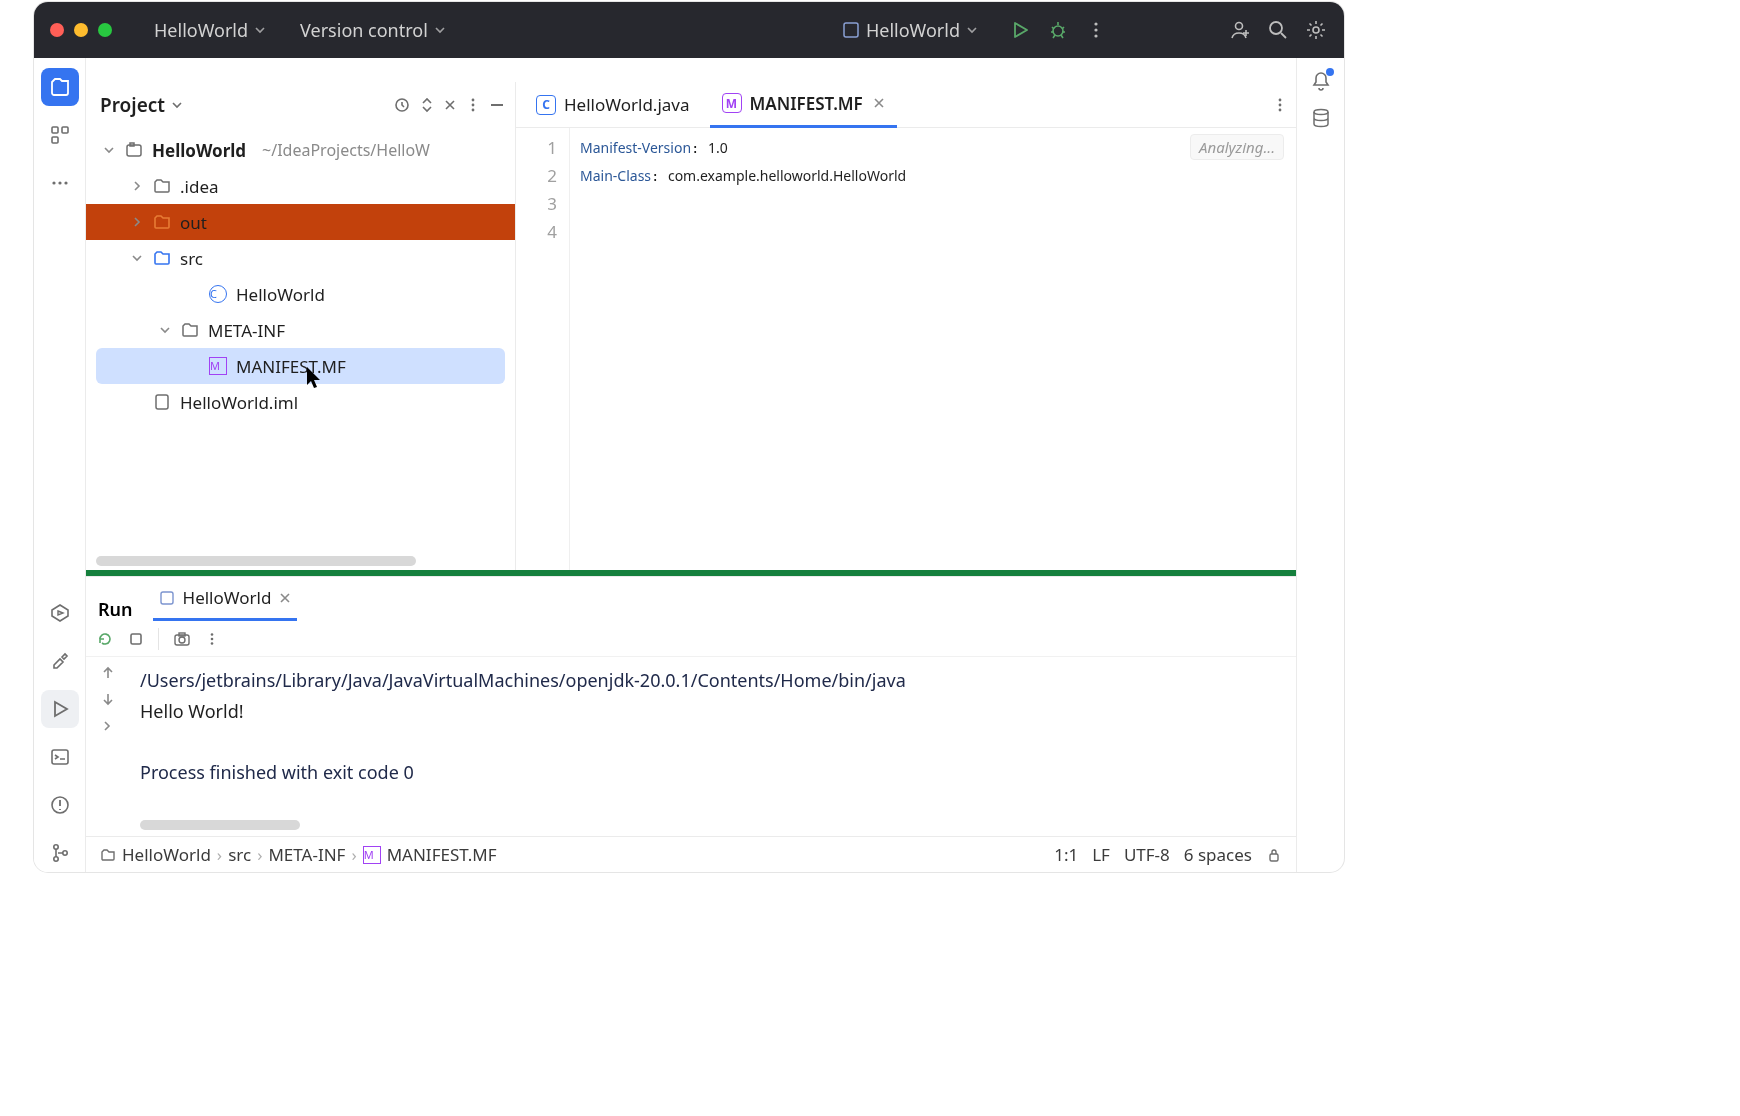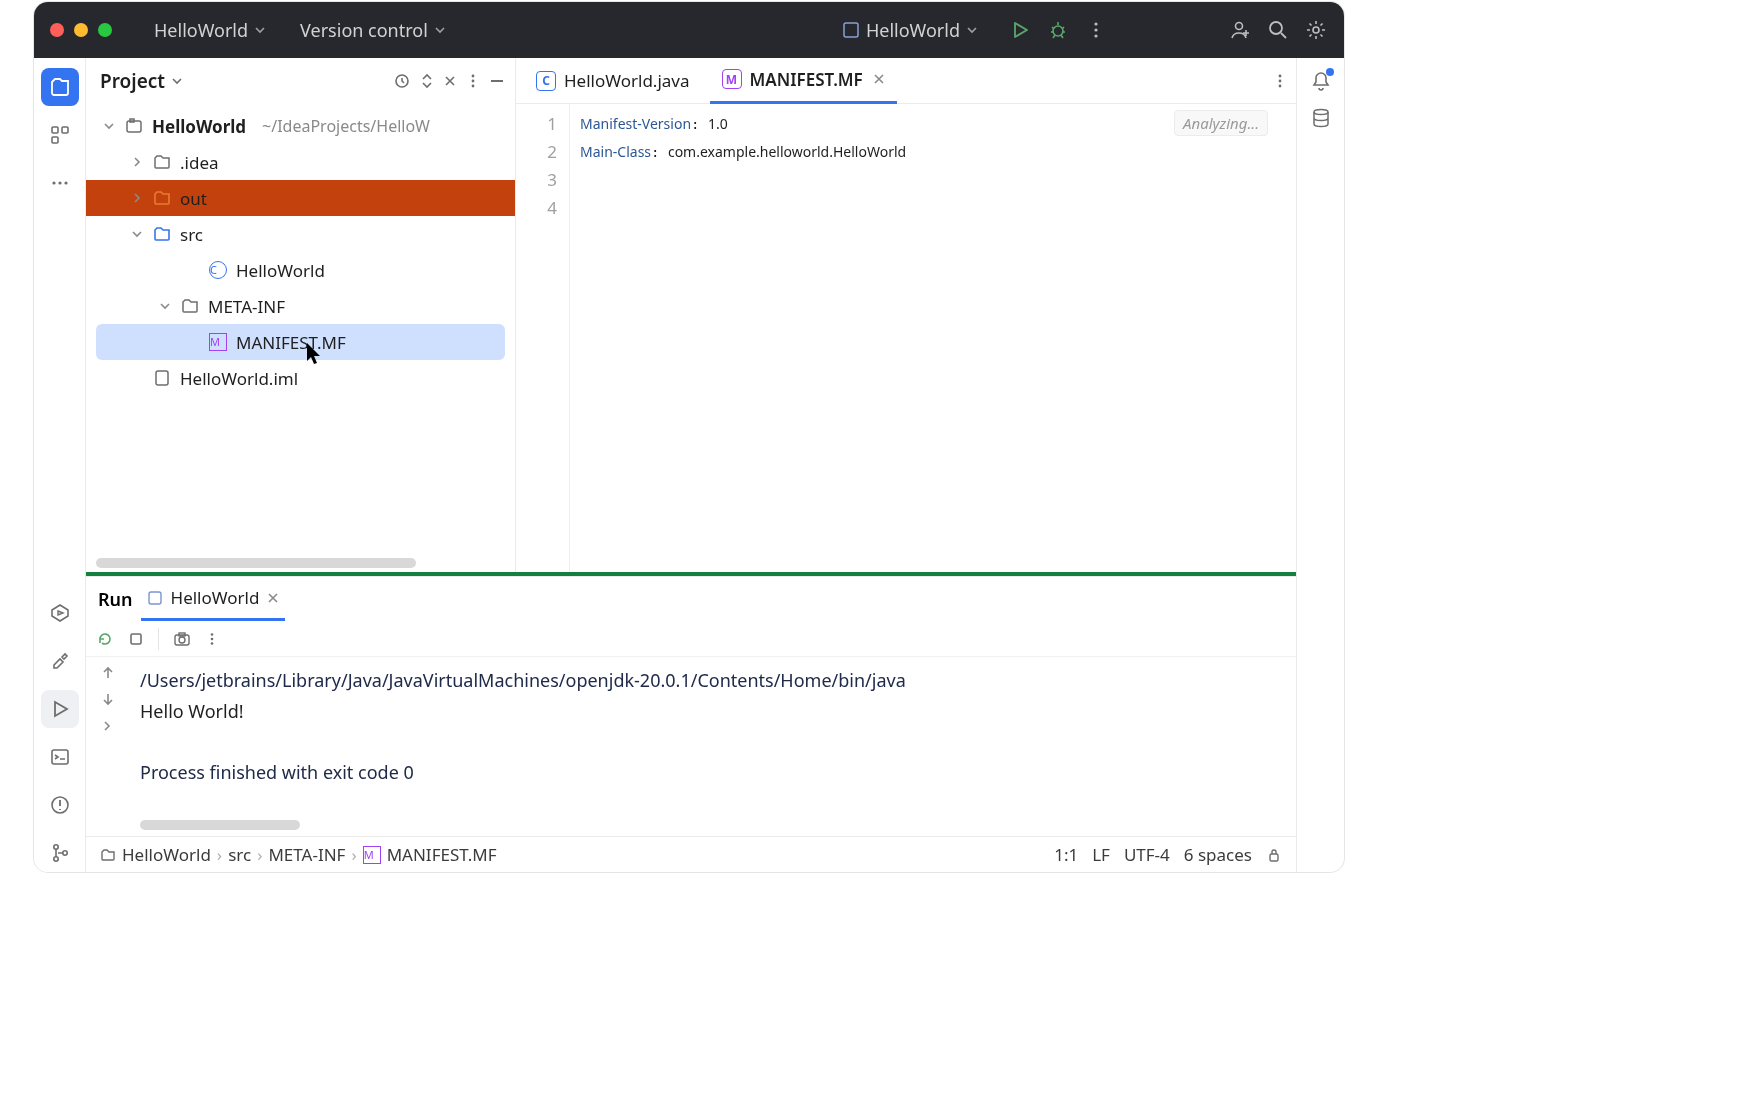--- a/index.html
+++ b/index.html
@@ -15,21 +15,21 @@
     .tb-spacer{flex:1}
     .tb-icon{width:24px;height:24px;display:flex;align-items:center;justify-content:center;color:#bdbdbd;}
     .tb-icon.run{color:#59a869}
     .tb-icon.bug{color:#59a869}
     .body { flex:1; display:flex; min-height:0; }
     .leftstrip{ width:52px; background:#fff; border-right:1px solid #ebebeb; display:flex; flex-direction:column; align-items:center; padding-top:10px; gap:10px;}
     .leftstrip .tool{width:38px;height:38px;border-radius:8px;display:flex;align-items:center;justify-content:center;color:#6e6e6e;}
     .leftstrip .tool.active{background:#3574f0;color:#fff;}
     .leftstrip .spacer{flex:1}
     .midblock{display:flex;flex-direction:column;flex:1;min-width:0;}
-    .top-area{display:flex;flex:1;min-height:0;border-bottom:4px solid #15803d;}
+    .top-area{display:flex;flex:1;min-height:0;border-bottom:6px solid #15803d;margin-top:24px;}
     
     .project-pane{width:430px;display:flex;flex-direction:column;border-right:1px solid #ebebeb;min-width:0;}
     .pp-header{height:46px;display:flex;align-items:center;padding:0 10px 0 14px;gap:8px;}
     .pp-title{font-size:19px;font-weight:600;color:#1f1f1f;display:flex;align-items:center;gap:6px;}
     .pp-header .hicon{color:#6e6e6e;}
     .pp-header .hspacer{flex:1}
     .tree{flex:1;overflow:auto;font-size:17px;color:#1f1f1f;padding:4px 0;}
     .node{display:flex;align-items:center;height:36px;white-space:nowrap;padding-left:calc(var(--d,0)*28px + 16px);gap:8px;}
     .node .arrow{width:14px;height:14px;color:#8a8a8a;display:flex;align-items:center;justify-content:center;flex:0 0 14px;}
     .node .arrow.placeholder{visibility:hidden}
@@ -47,29 +47,29 @@
     .badge.c{color:#3574f0;border:1.5px solid #3574f0}
     .badge.m{color:#a142f4;border:1.5px solid #a142f4}
     .tab.active{border-bottom:3px solid #3574f0; font-weight:600}
     .tab .close{color:#8a8a8a;margin-left:2px}
     .tabs .tspacer{flex:1}
     .editor-body{display:flex;flex:1;min-height:0;position:relative;}
     .gutter{width:54px;background:#fff;text-align:right;color:#a0a0a0;font-family:ui-monospace,Menlo,Consolas,monospace;font-size:17px;padding:6px 12px 6px 0;border-right:1px solid #efefef;}
     .gutter div{height:28px;line-height:28px}
     .code{flex:1;padding:6px 10px;font-family:ui-monospace,Menlo,Consolas,monospace;font-size:14px;white-space:pre;color:#1f1f1f;line-height:28px;}
     .kw{color:#2b5797}.val{}
-    .analyzing{position:absolute;top:6px;right:28px;color:#9a9a9a;font-size:15px;background:#f8f8f8;border:1px solid #ececec;padding:2px 8px;border-radius:4px;font-style:italic}
+    .analyzing{position:absolute;top:6px;right:12px;color:#9a9a9a;font-size:15px;background:#f8f8f8;border:1px solid #ececec;padding:2px 8px;border-radius:4px;font-style:italic}
     
     .rightstrip{width:48px;border-left:1px solid #ebebeb;display:flex;flex-direction:column;align-items:center;padding-top:12px;gap:16px;color:#6e6e6e;}
     .rightstrip .bell{position:relative;color:#6e6e6e}
     .rightstrip .bell::after{content:"";position:absolute;top:-2px;right:-2px;width:8px;height:8px;border-radius:50%;background:#3574f0}
 
     
     .run-panel{height:260px;display:flex;flex-direction:column;border-top:1px solid #ebebeb;}
-    .run-tabs{height:44px;display:flex;align-items:center;padding:0 12px;gap:8px;}
+    .run-tabs{height:44px;display:flex;align-items:flex-end;padding:0 12px;gap:20px;}
     .run-tabs .rtitle{font-size:18px;font-weight:600}
     .run-tabs .rtab{display:flex;align-items:center;gap:8px;font-size:17px;color:#1f1f1f;border-bottom:3px solid #3574f0;height:44px;padding:0 6px}
     .run-tabs .rclose{color:#8a8a8a}
     .run-toolbar{height:36px;display:flex;align-items:center;padding:0 10px;gap:14px;color:#6e6e6e;border-bottom:1px solid #f1f1f1}
     .run-toolbar .sep{width:1px;height:22px;background:#e4e4e4}
     .run-body{flex:1;display:flex;min-height:0;}
     .run-gutter{width:44px;display:flex;flex-direction:column;align-items:center;padding-top:8px;color:#8a8a8a;gap:10px}
     .run-out{flex:1;padding:8px 10px 0 10px;font-family:ui-monospace,Menlo,Consolas,monospace;font-size:18px;line-height:30px;white-space:pre;color:#202a4a;overflow:hidden;position:relative}
     .run-out .plain{color:#1f1f1f}
     .run-out .scroll{position:absolute;bottom:6px;left:10px;height:10px;width:160px;background:#d8d8d8;border-radius:5px}
@@ -487,21 +487,21 @@
           <span>src</span>
           <span class="sep">›</span>
           <span>META-INF</span>
           <span class="sep">›</span>
           <span class="badge m" style="width:18px;height:18px;font-size:11px">M</span>
           <span>MANIFEST.MF</span>
         </div>
         <div class="sspacer"></div>
         <div>1:1</div>
         <div>LF</div>
-        <div>UTF-4</div>
+        <div>UTF-8</div>
         <div>6 spaces</div>
         <div>
             <svg width="16" height="16" viewBox="0 0 16 16">
               <rect x="4" y="7" width="8" height="7" rx="1.5" fill="none" stroke="#6e6e6e" stroke-width="1.4"></rect>
               <path d="M6 7V5a2 2 0 0 1 4 0v2" fill="none" stroke="#6e6e6e" stroke-width="1.4"></path>
             </svg>
           </div>
       </div>
     </div>
 

